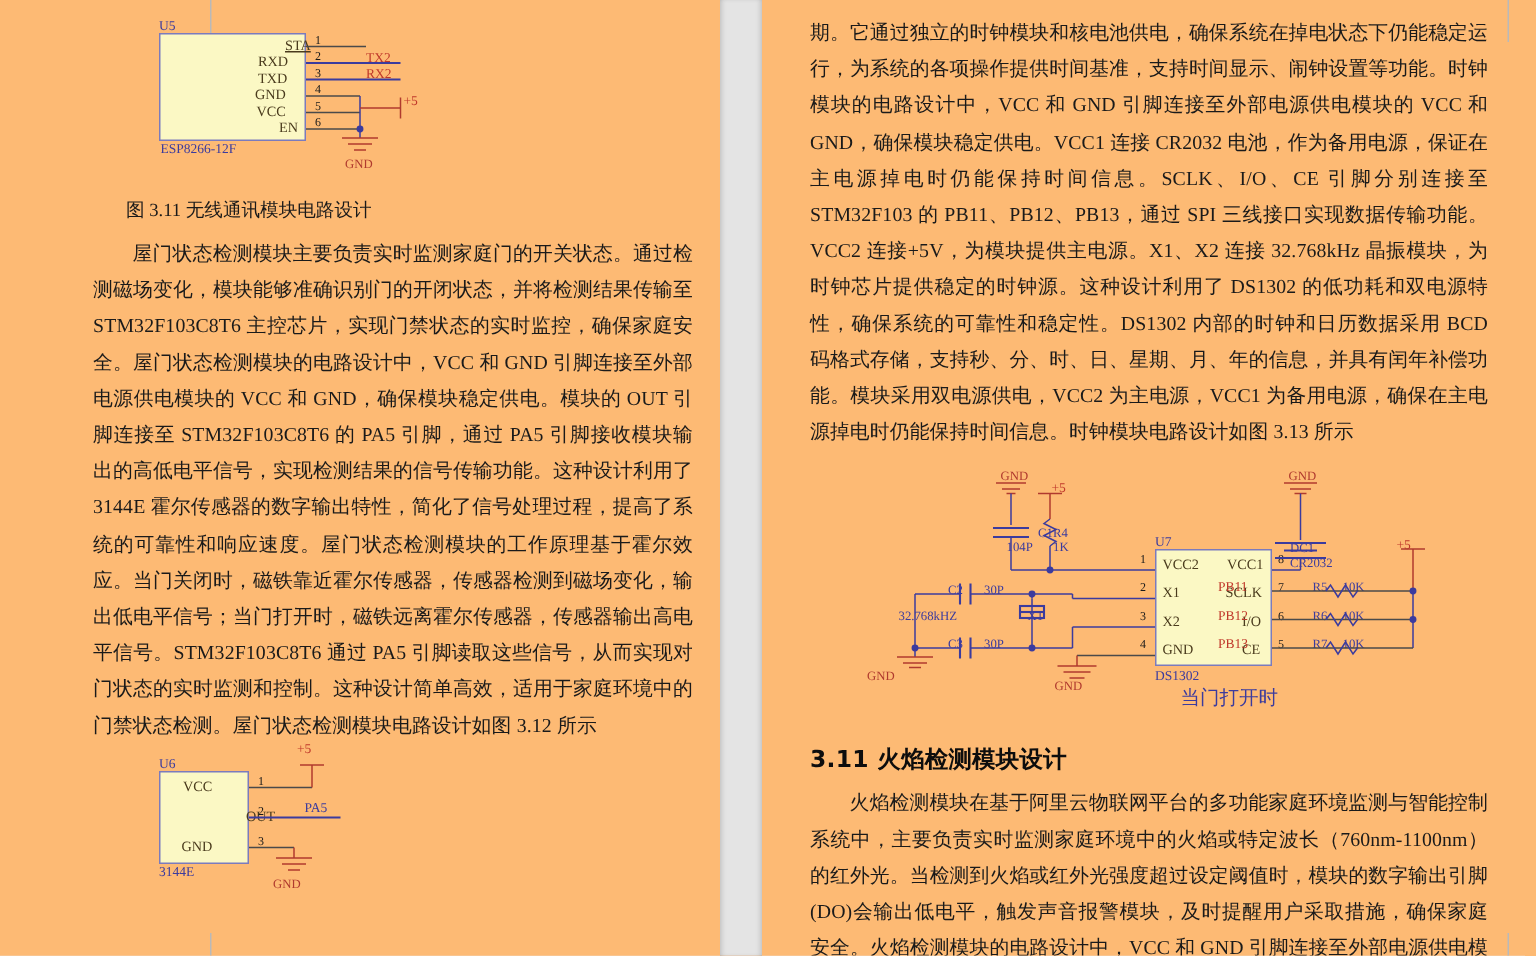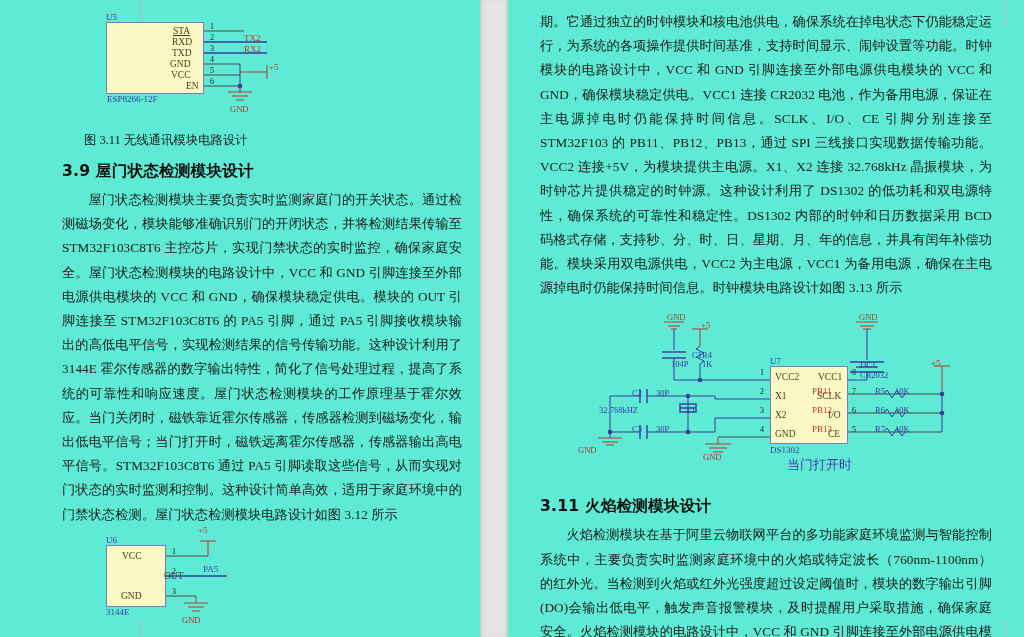--- a/index.html
+++ b/index.html
@@ -6,21 +6,21 @@
   body{
     width:1024px;height:637px;
     background:#e8e8e8;
     font-family:"Liberation Serif","DejaVu Serif",serif;
     overflow:hidden;
     position:relative;
   }
   .viewer{position:absolute;inset:0;display:flex;}
   .page{
     position:relative;
-    background:#5eead4;
+    background:#fdba74;
     height:637px;
     overflow:hidden;
   }
   .page.left{width:480px;}
   .page-gap{width:28px;background:#e4e4e4;height:637px;
     box-shadow:inset 3px 0 4px -3px rgba(0,0,0,.25), inset -3px 0 4px -3px rgba(0,0,0,.25);}
   .page.right{width:516px;}
 
   
   .corner{position:absolute;width:28px;height:28px;pointer-events:none;}
@@ -137,21 +137,21 @@
     <div class="corner tl"></div>
     <div class="corner bl"></div>
 
     <div class="body-col">
 
       <div class="fig" style="height:125px;">
         <div class="reflabel" style="left:44px;top:12px;">U5</div>
         <div class="chip" style="left:44px;top:22px;width:98px;height:72px;"></div>
         <div class="reflabel" style="left:45px;top:94px;">ESP8266-12F</div>
 
-        <div class="pinname" style="left:111px;top:26px;text-decoration:underline;">STA</div>
+        <div class="pinname" style="left:128px;top:26px;text-decoration:underline;">STA</div>
         <div class="pinname" style="left:110px;top:37px;">RXD</div>
         <div class="pinname" style="left:110px;top:48px;">TXD</div>
         <div class="pinname" style="left:108px;top:59px;">GND</div>
         <div class="pinname" style="left:109px;top:70px;">VCC</div>
         <div class="pinname" style="left:124px;top:81px;">EN</div>
 
         <div class="pinnum" style="left:148px;top:22px;">1</div>
         <div class="pinnum" style="left:148px;top:33px;">2</div>
         <div class="pinnum" style="left:148px;top:44px;">3</div>
         <div class="pinnum" style="left:148px;top:55px;">4</div>
@@ -175,21 +175,20 @@
           <line class="wr" x1="205" y1="65" x2="205" y2="79"></line>
           <circle class="dot" cx="178" cy="86" r="2.3"></circle>
           <line class="w" x1="178" y1="86" x2="178" y2="92"></line>
           <line class="wr" x1="166" y1="92" x2="190" y2="92"></line>
           <line class="wr" x1="170" y1="96" x2="186" y2="96"></line>
           <line class="wr" x1="174" y1="100" x2="182" y2="100"></line>
         </svg>
       </div>
       <div class="caption">图 3.11 无线通讯模块电路设计</div>
 
-      <h2 class="head">3.9 屋门状态检测模块设计</h2>
       <p class="para">屋门状态检测模块主要负责实时监测家庭门的开关状态。通过检测磁场变化，模块能够准确识别门的开闭状态，并将检测结果传输至 STM32F103C8T6 主控芯片，实现门禁状态的实时监控，确保家庭安全。屋门状态检测模块的电路设计中，VCC 和 GND 引脚连接至外部电源供电模块的 VCC 和 GND，确保模块稳定供电。模块的 OUT 引脚连接至 STM32F103C8T6 的 PA5 引脚，通过 PA5 引脚接收模块输出的高低电平信号，实现检测结果的信号传输功能。这种设计利用了 3144E 霍尔传感器的数字输出特性，简化了信号处理过程，提高了系统的可靠性和响应速度。屋门状态检测模块的工作原理基于霍尔效应。当门关闭时，磁铁靠近霍尔传感器，传感器检测到磁场变化，输出低电平信号；当门打开时，磁铁远离霍尔传感器，传感器输出高电平信号。STM32F103C8T6 通过 PA5 引脚读取这些信号，从而实现对门状态的实时监测和控制。这种设计简单高效，适用于家庭环境中的门禁状态检测。屋门状态检测模块电路设计如图 3.12 所示</p>
 
       <div class="fig" style="height:104px;margin-top:6px;">
         <div class="reflabel" style="left:44px;top:2px;">U6</div>
         <div class="chip" style="left:44px;top:12px;width:60px;height:62px;"></div>
         <div class="reflabel" style="left:44px;top:74px;">3144E</div>
 
         <div class="pinname" style="left:60px;top:18px;">VCC</div>
         <div class="pinname" style="left:59px;top:38px;padding-left:43px;">OUT</div>
         <div class="pinname" style="left:59px;top:58px;">GND</div>

